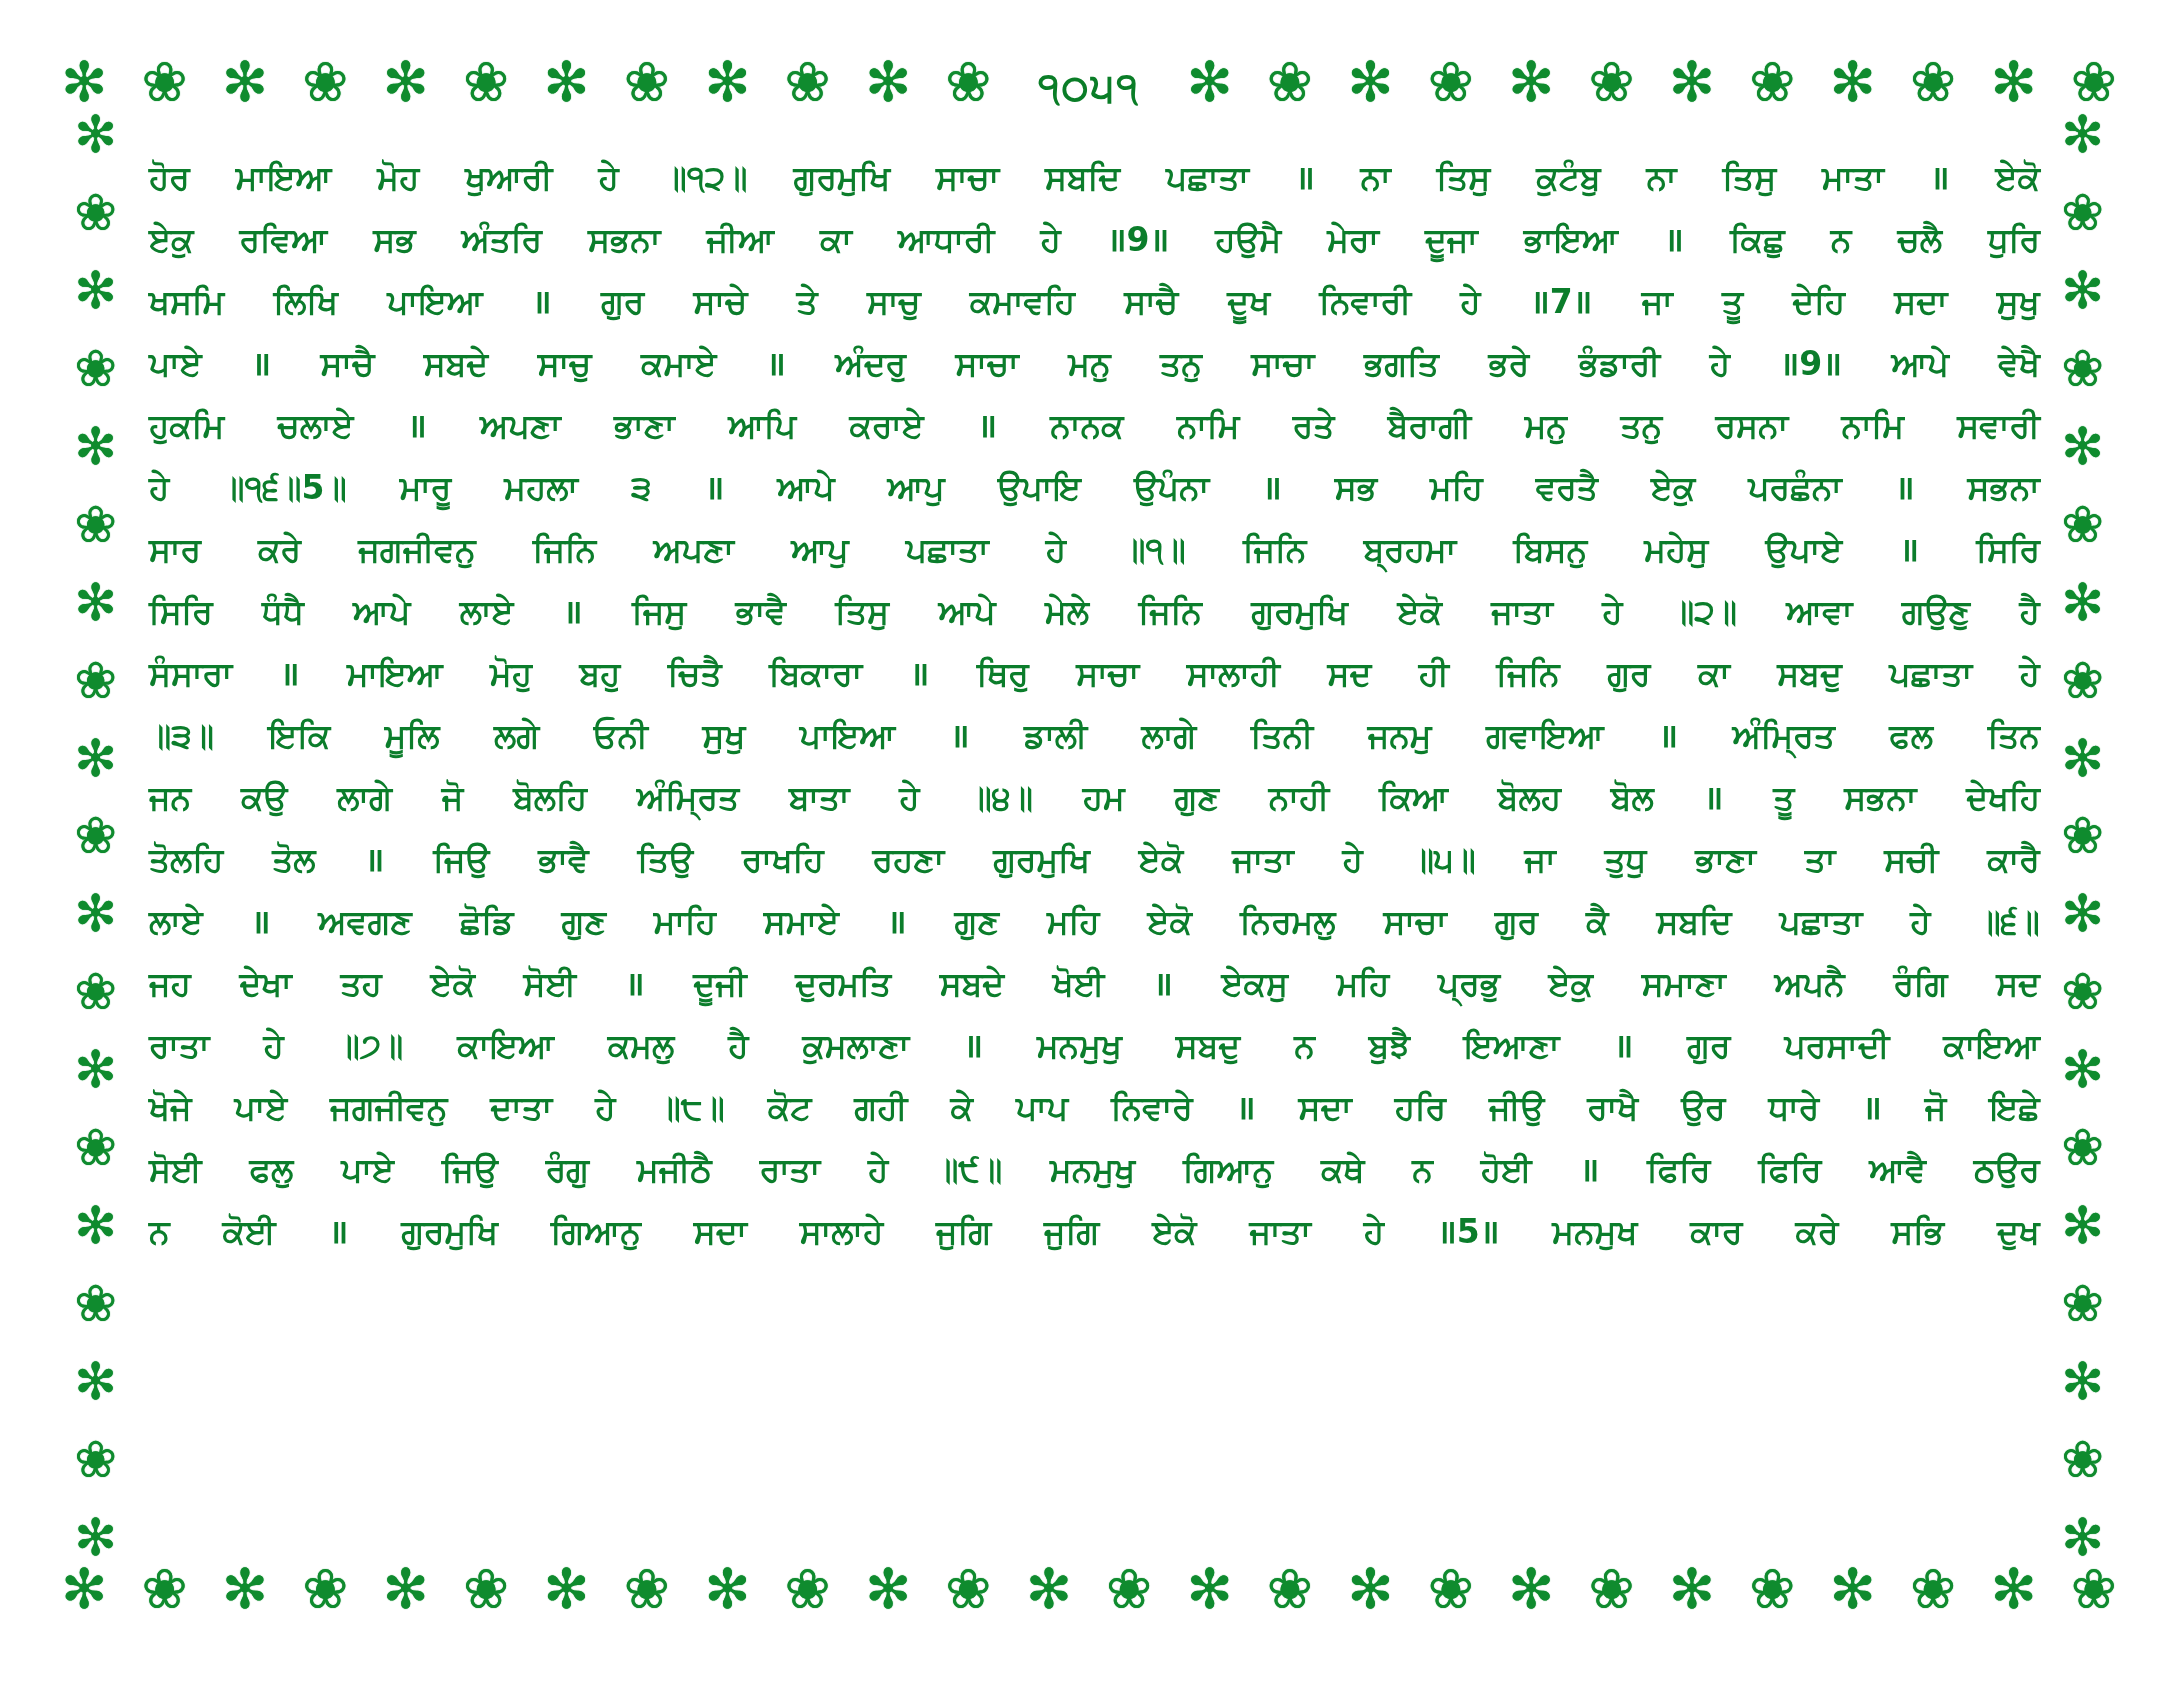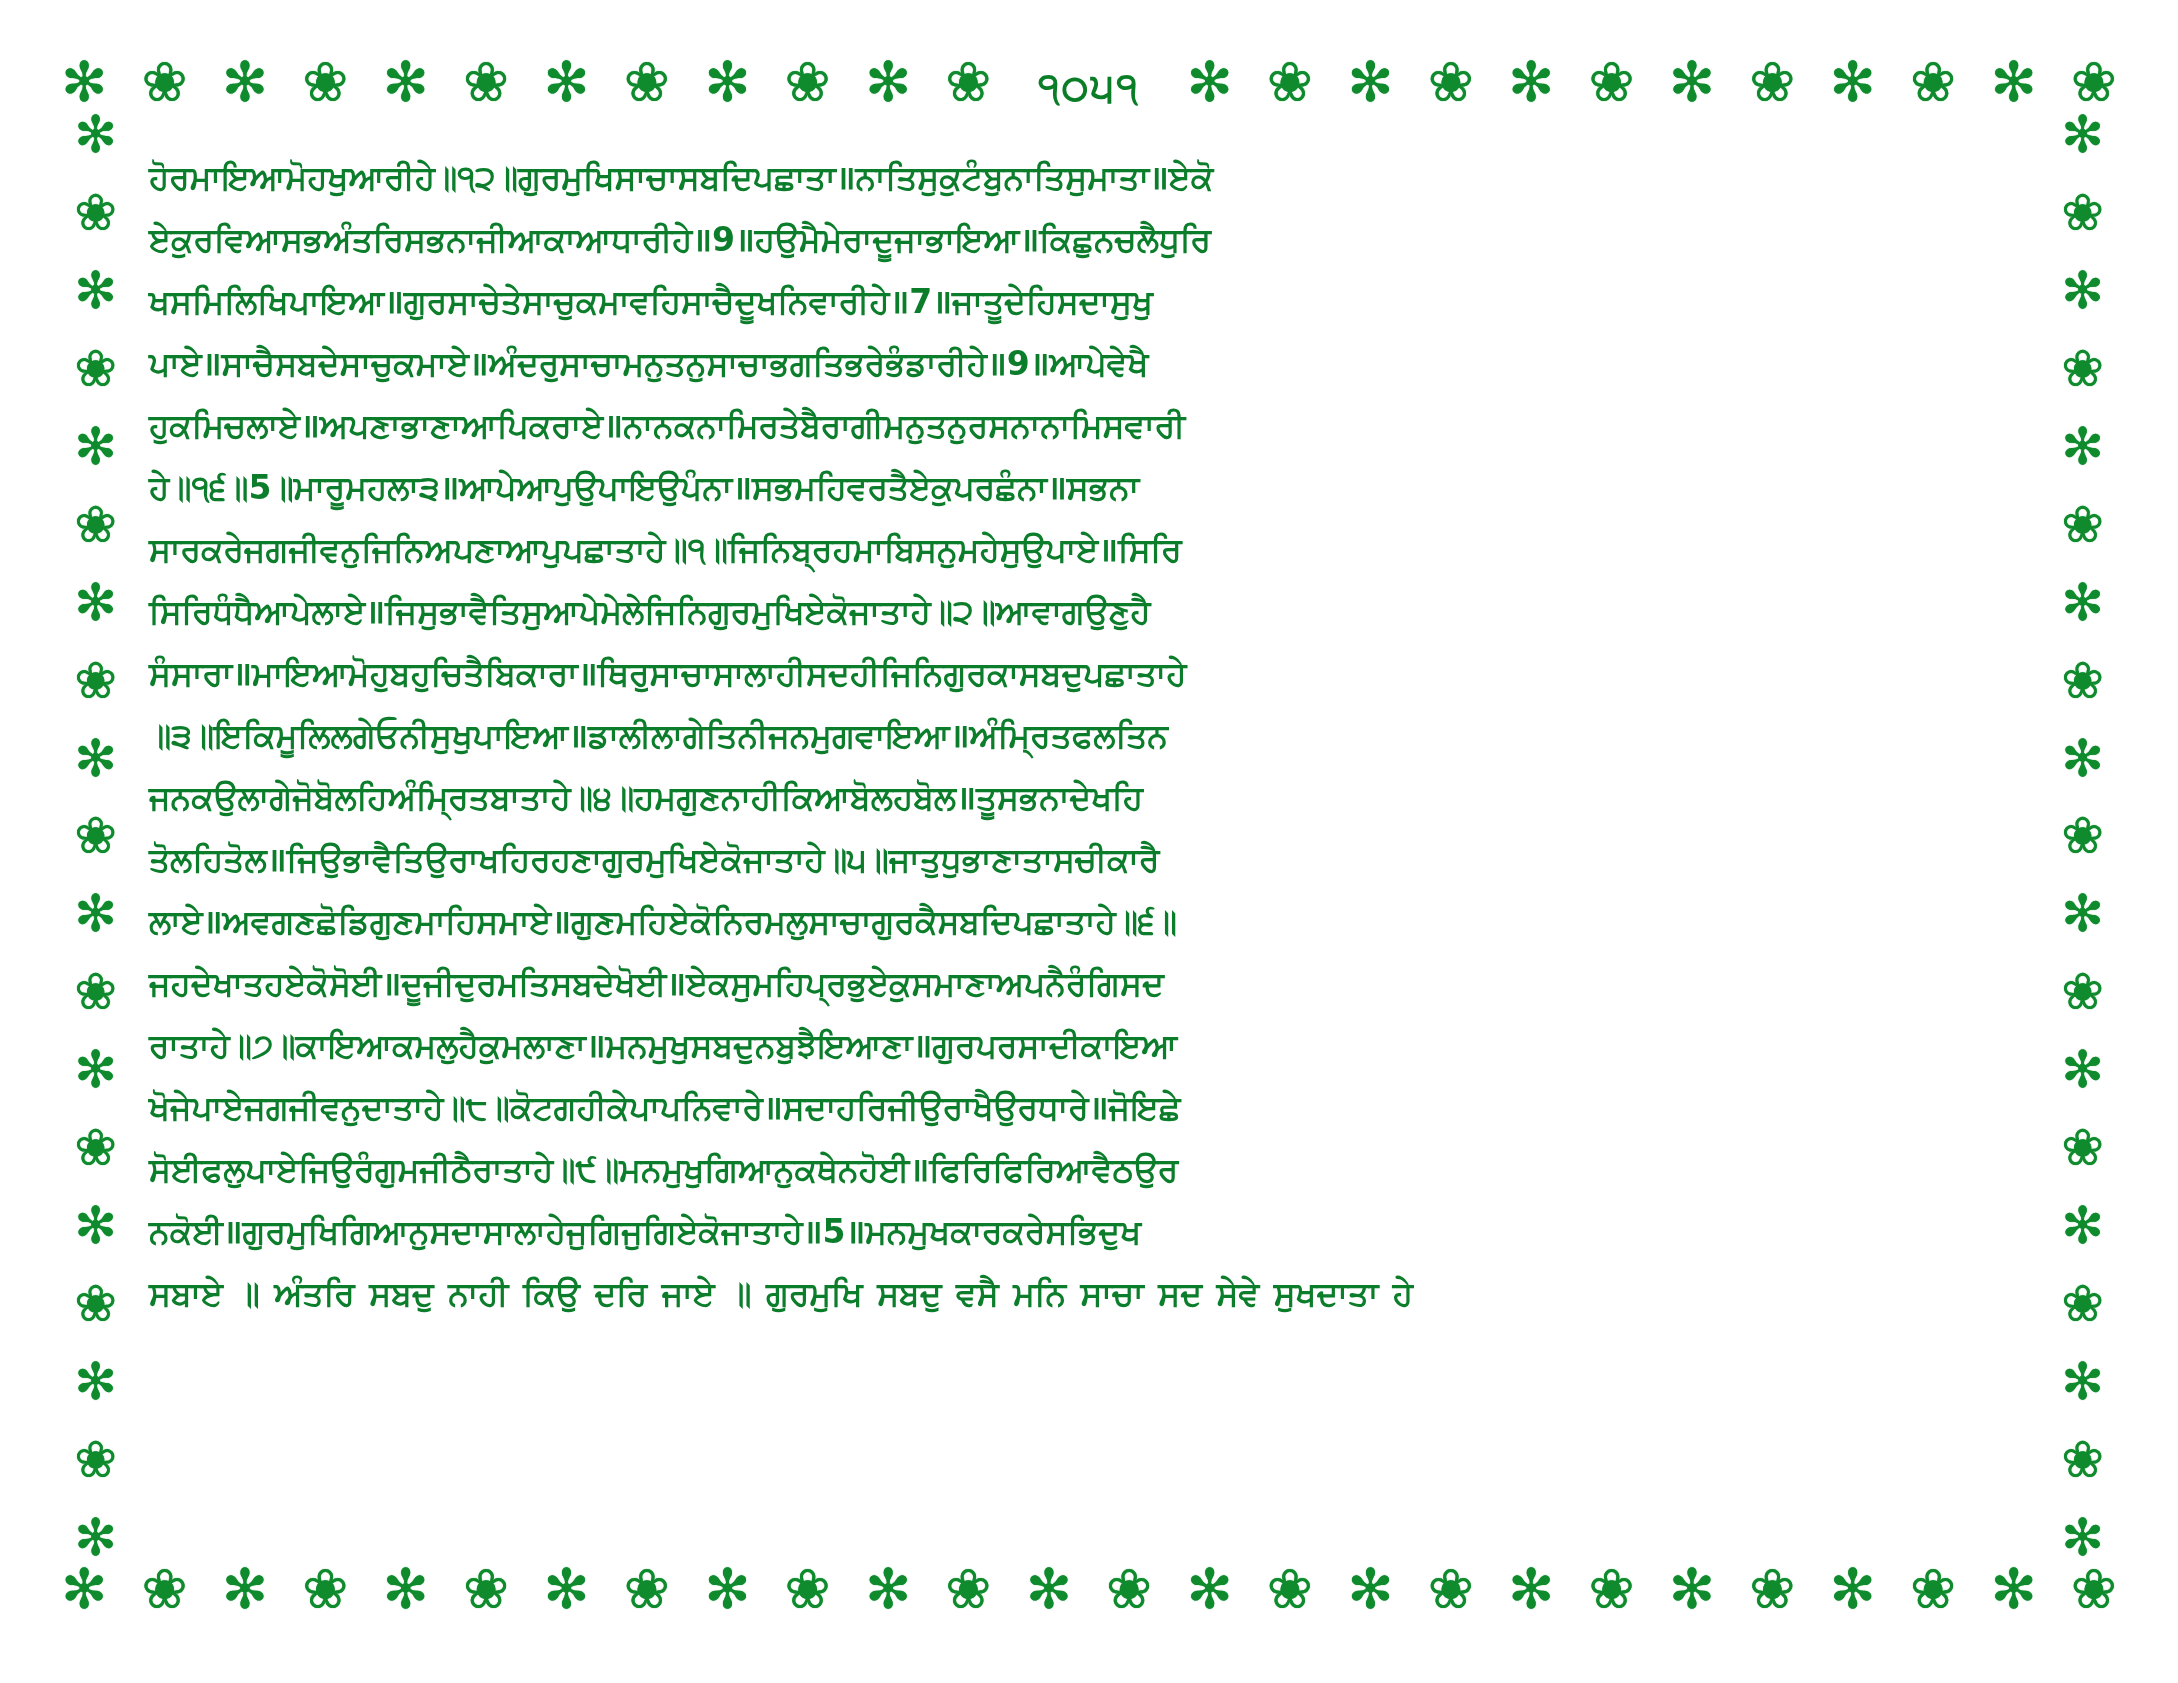--- a/index.html
+++ b/index.html
@@ -108,21 +108,21 @@
     font-size: 33px;
     line-height: 62px;
     text-align: justify;
     text-justify: inter-word;
     word-spacing: 3px;
   }
 
   
   .justified-line {
     display: flex;
-    justify-content: flex-start;
+    justify-content: space-between;
     width: 100%;
   }
   .justified-line > span {
     display: inline-block;
   }
 </style>
 </head>
 <body>
 
 <div class="page">
@@ -596,20 +596,17 @@
           <span>ਏਕੋ</span>
           <span>ਜਾਤਾ</span>
           <span>ਹੇ</span>
           <span>॥5॥</span>
           <span>ਮਨਮੁਖ</span>
           <span>ਕਾਰ</span>
           <span>ਕਰੇ</span>
           <span>ਸਭਿ</span>
           <span>ਦੁਖ</span>
         </div>
-        <div class="justified-line" style="justify-content: flex-start;">
-          <span>ਸਬਾਏ ॥ ਅੰਤਰਿ ਸਬਦੁ ਨਾਹੀ ਕਿਉ ਦਰਿ ਜਾਏ ॥ ਗੁਰਮੁਖਿ ਸਬਦੁ ਵਸੈ ਮਨਿ ਸਾਚਾ ਸਦ ਸੇਵੇ ਸੁਖਦਾਤਾ ਹੇ</span>
-        </div>
       </div>
   </div>
 
 </div>
 
 
 </body></html>

